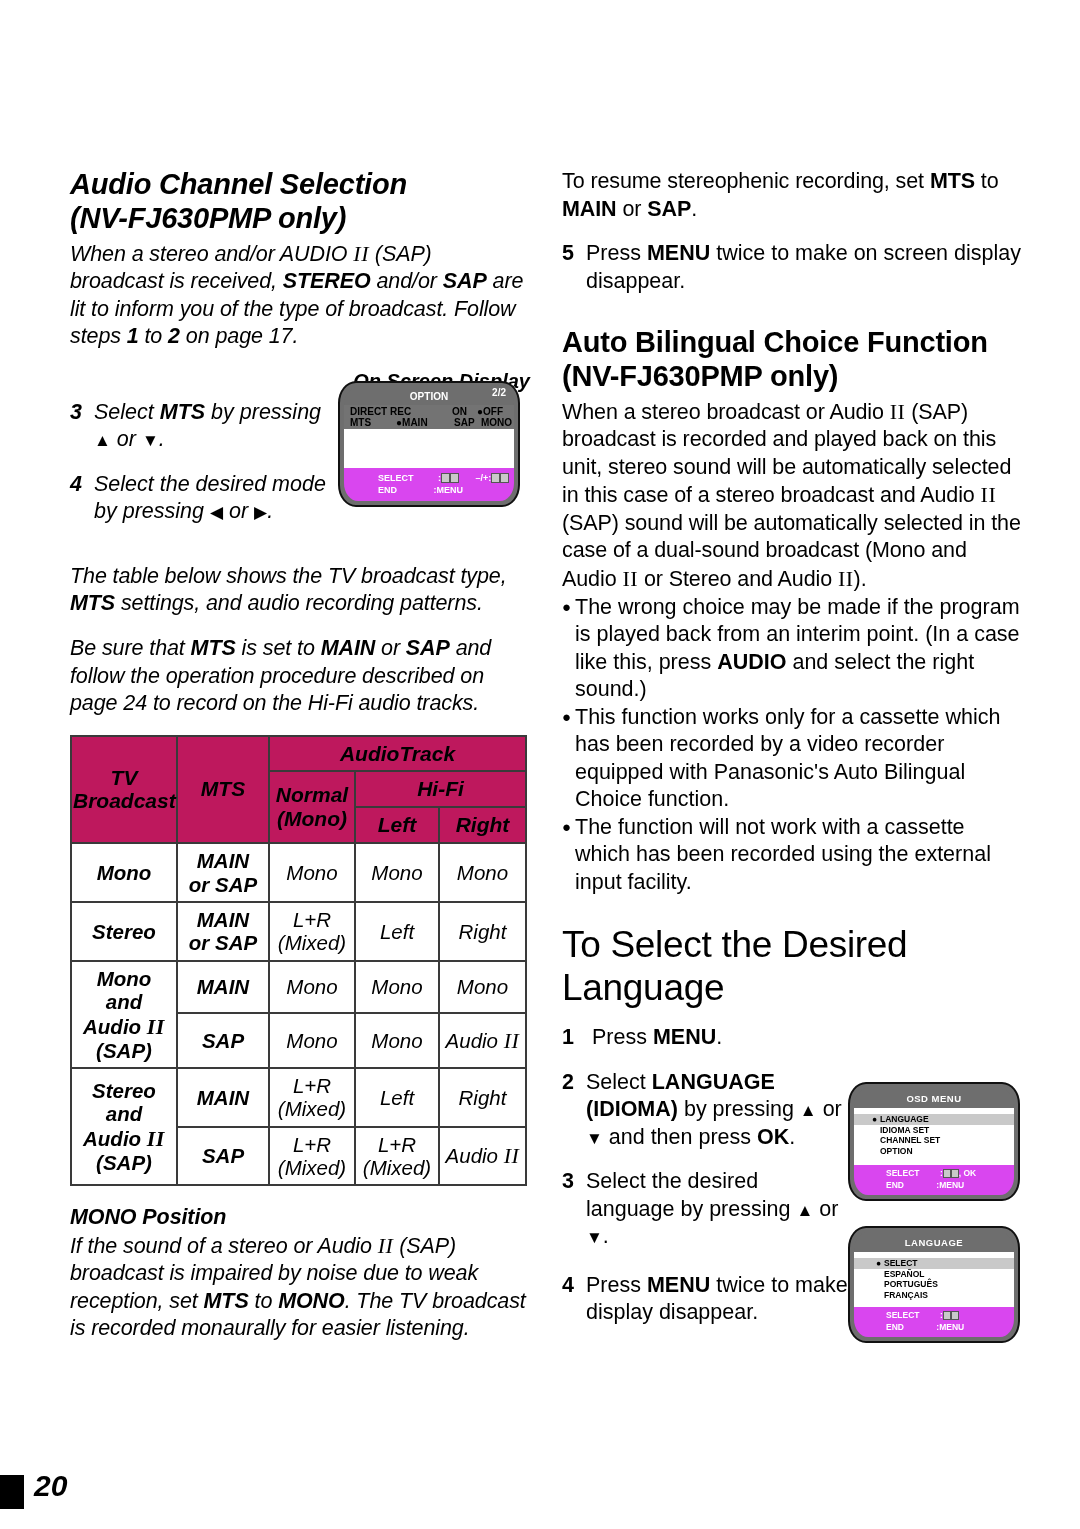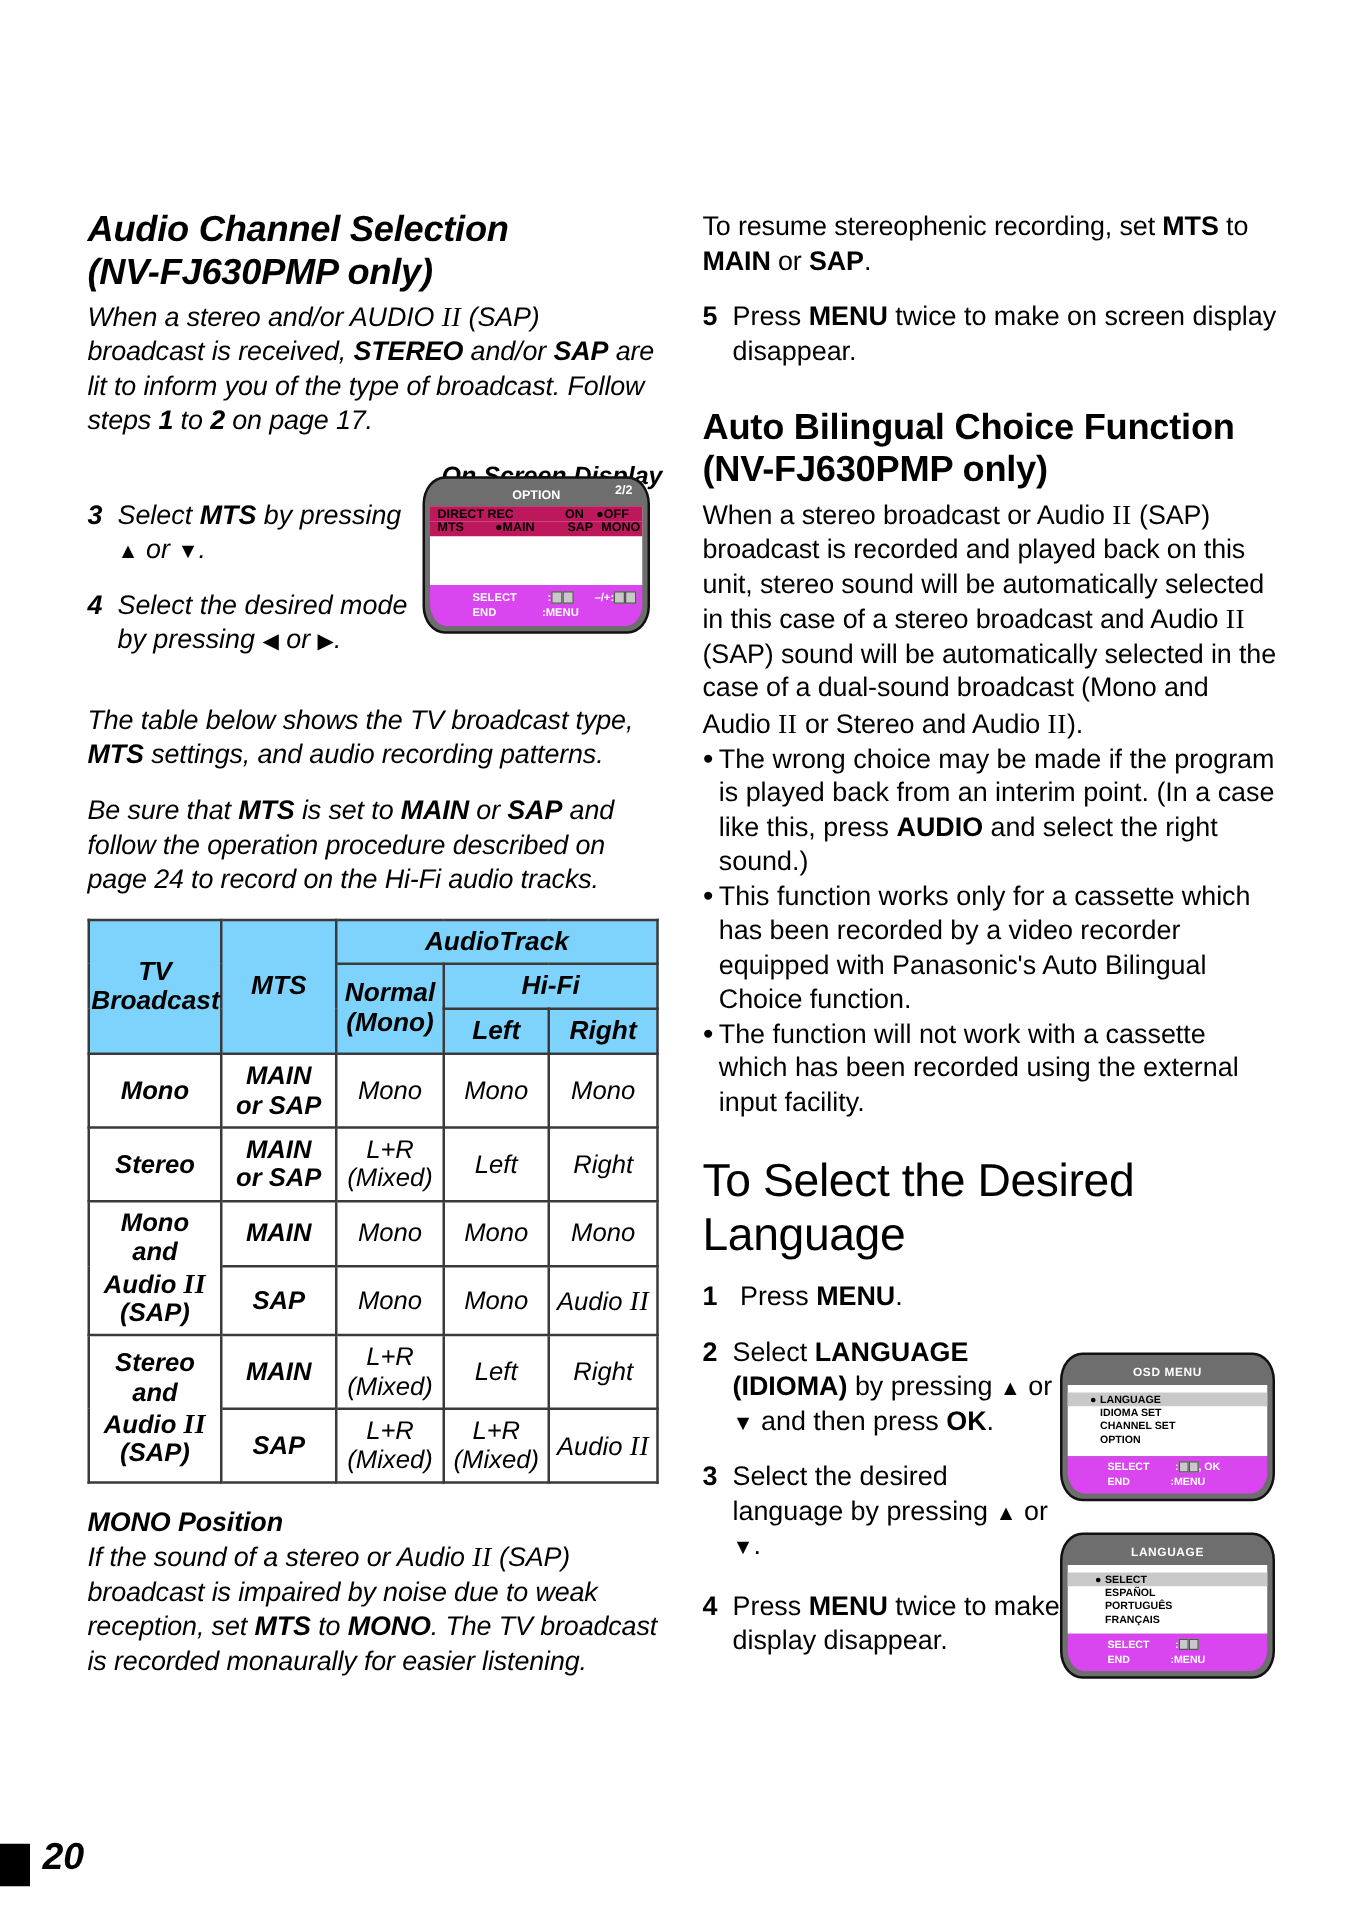--- a/index.html
+++ b/index.html
@@ -107,21 +107,21 @@
   .tv-mid{
     background:#ffffff;
     color:#000;
     flex:1;
   }
   .tv-row{
     position:relative;
     font-weight:bold;
     white-space:nowrap;
   }
-  .tv-row.hl{background:#be185d;}
+  .tv-row.hl{background:#737373;}
   .tv-foot{
     background:#d946ef;
     color:#fff;
     font-weight:bold;
   }
   .sq{
     display:inline-block;
     background:#c9c9c9;
     border:1px solid #555;
     vertical-align:middle;
@@ -161,21 +161,21 @@
   }
   table.bt td{
     border:2px solid #3a3a3a;
     text-align:center;
     vertical-align:middle;
     font-size:20.5px;
     padding:5px 1px;
     line-height:1.14;
   }
   table.bt td.hd{
-    background:#7dd3fc;
+    background:#be185d;
     font-weight:bold;
     font-size:21px;
   }
   table.bt td.bold{font-weight:bold;}
 
   
   .pagenum{
     position:absolute;left:34px;bottom:26px;
     font-size:30px;font-weight:bold;font-style:italic;
   }

